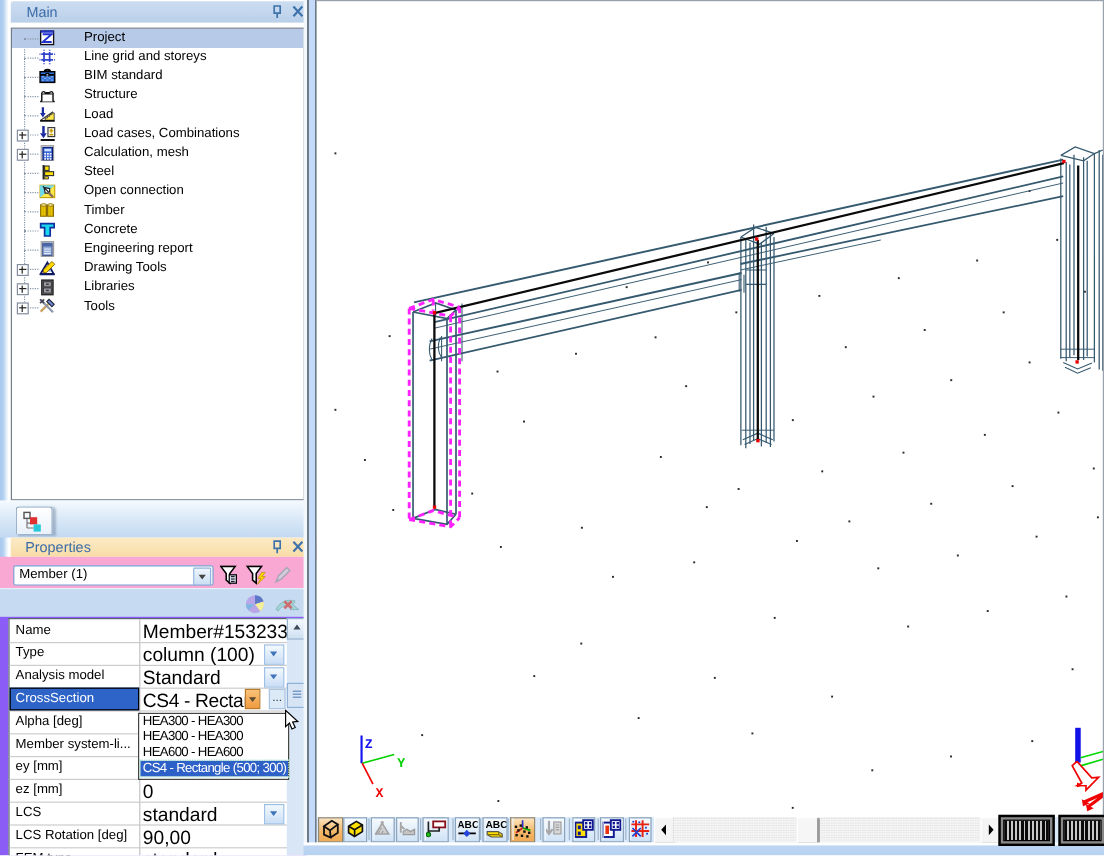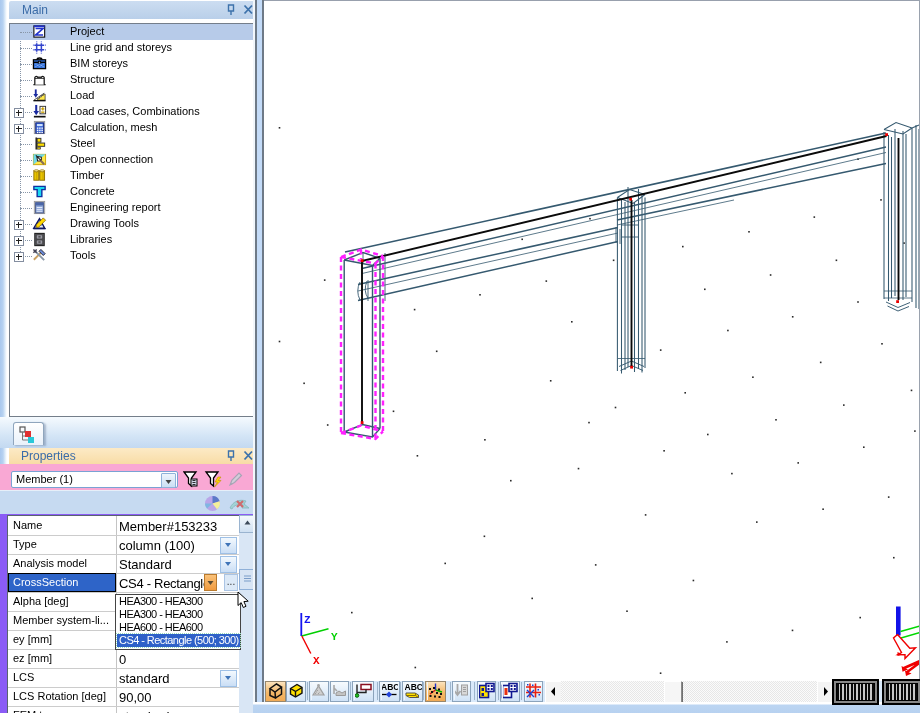--- a/index.html
+++ b/index.html
@@ -34,21 +34,21 @@
   #comboRow{left:0;top:464px;width:256px;height:26px;background:#f9a8d4;}
   #combo{position:absolute;left:11px;top:7px;width:165px;height:15px;background:#fff;border:1px solid #7aa2d4;border-radius:2px;}
   #combo span{position:absolute;left:4px;top:1px;font-size:11px;color:#000;}
   #comboBtn{position:absolute;right:1px;top:1px;width:13px;height:13px;background:linear-gradient(#eef5fc,#cbdff4);border:1px solid #8fb2da;border-radius:1px;}
   #iconRow{left:0;top:490px;width:256px;height:24px;background:#c6daf1;border-top:1px solid #e6eff9;}
   
   #gridArea{left:0;top:514px;width:256px;height:199px;background:#8b5cf6;}
   #grid{position:absolute;left:7px;top:1px;width:232px;height:198px;background:#fff;border-top:1px solid #5a6470;border-left:1px solid #5a6470;}
   .prow{position:absolute;left:0;width:100%;height:19px;border-bottom:1px solid #ccc;}
   .plbl{position:absolute;left:5px;top:3px;font-size:11px;color:#000;white-space:nowrap;}
-  .pval{position:absolute;left:111px;top:3px;font-size:13px;color:#000;white-space:nowrap;}
+  .pval{position:absolute;left:111px;top:3px;font-size:16px;color:#000;white-space:nowrap;}
   .colsep{position:absolute;left:108px;top:0;bottom:0;width:0;border-left:1px solid #c4c4c4;}
   .ddbtn{position:absolute;right:3px;top:1.5px;width:15px;height:15px;background:linear-gradient(#f3f9fe,#cadef5);border:1px solid #9ec0e6;}
   .ddbtn:before{content:"";position:absolute;left:4px;top:5.5px;border-left:3.5px solid transparent;border-right:3.5px solid transparent;border-top:4.5px solid #3f74b8;}
   
   #gsb{position:absolute;left:239px;top:1px;width:17px;height:198px;background:#d9e6f5;}
   
   #split{left:253px;top:0;width:11px;height:703px;
      background:linear-gradient(90deg,#f2f7fc 0,#f2f7fc 2.5px,#6e7a87 2.5px,#6e7a87 4.5px,#c3dbf8 4.5px,#c3dbf8 9.2px,#6e7a87 9.2px,#6e7a87 11px);}
   
   #viewport{left:264px;top:0;width:656px;height:681px;background:#fff;border-top:1px solid #98a0ad;}
@@ -108,21 +108,21 @@
         </div>
       <div class="trow" style="top:32px">
           <div class="stub"></div>
           <svg class="ticon" viewBox="0 0 16 16">
             <path d="M5.5 4 C5.5 1.6 10.5 1.6 10.5 4" fill="none" stroke="#000" stroke-width="1.7"></path>
             <rect x="1.5" y="4" width="13" height="9.5" fill="#2f6fd8" stroke="#000" stroke-width="1.3"></rect>
             <path d="M1.5 6.8 L14.5 6.8" stroke="#000" stroke-width="1.6"></path>
             <rect x="6.8" y="5.6" width="2.4" height="2.4" fill="#9ab0d0" stroke="#000" stroke-width=".8"></rect>
             <path d="M3 8.5h2M7 8.5h2M11 8.5h2M5 10h2M9 10h2M3 11.5h2M7 11.5h2M11 11.5h2" stroke="#7fa8f0" stroke-width="1.1"></path>
           </svg>
-          <span class="lbl">BIM storeys</span>
+          <span class="lbl">BIM standard</span>
         </div>
       <div class="trow" style="top:48px">
           <div class="stub"></div>
           <svg class="ticon" viewBox="0 0 16 16">
             <path d="M1.5 13.5 L14.5 13.5" stroke="#111" stroke-width="1.3" fill="none"></path>
             <path d="M3 13.5 L3 6.5 L13 6.5 L13 13.5" fill="#fff" stroke="#111" stroke-width="1.3"></path>
             <path d="M3 6.5 C3 4.2 6 4.2 6 6 M13 6.5 C13 4.2 10 4.2 10 6" fill="#fff" stroke="#111" stroke-width="1.2"></path>
             <path d="M6 5.5 L10 5.5" stroke="#111" stroke-width="1.2"></path>
           </svg>
           <span class="lbl">Structure</span>

